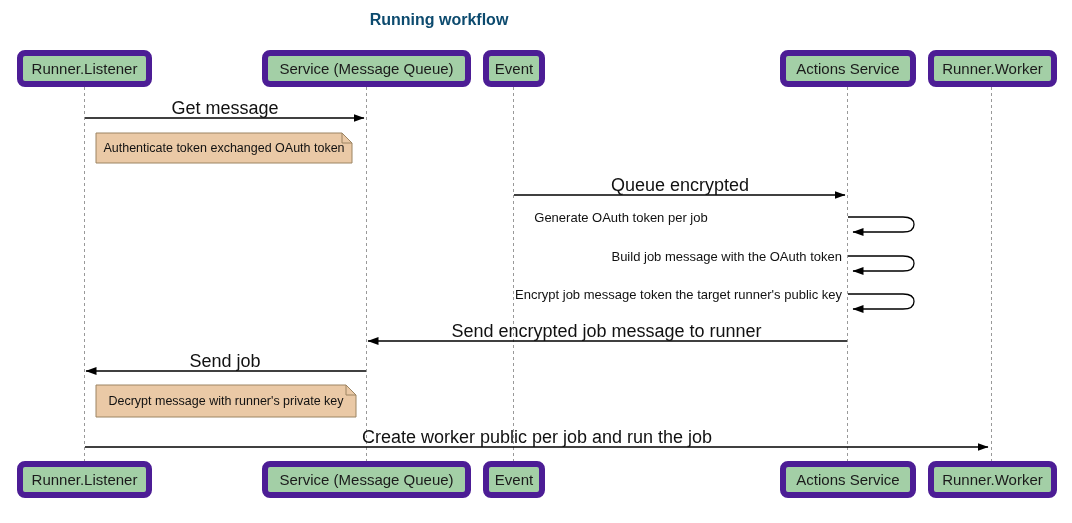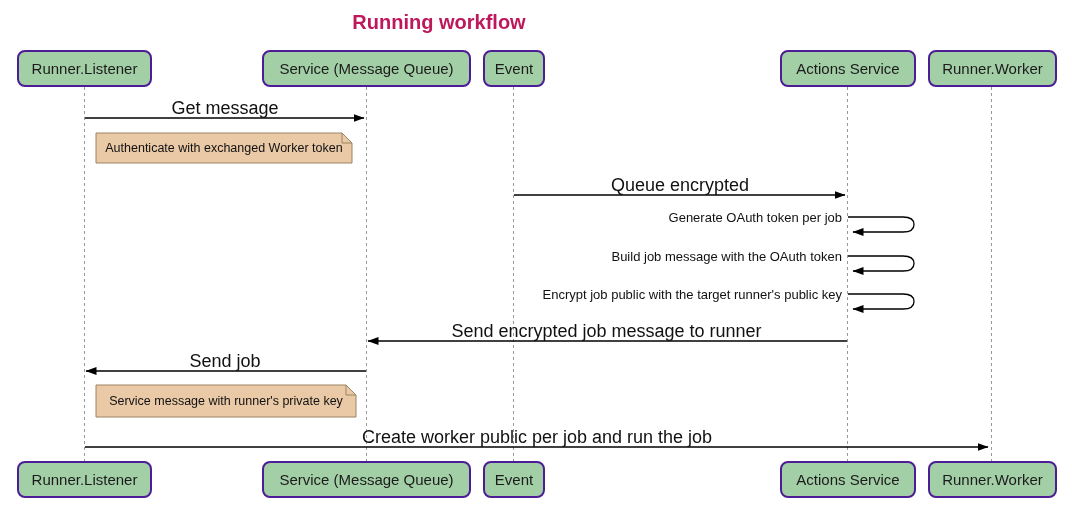--- a/index.html
+++ b/index.html
@@ -6,25 +6,25 @@
   #diagram{
     position:relative;
     width:1072px;height:523px;
     background:#ffffff;
     font-family:"Liberation Sans", sans-serif;
     color:#111111;
     overflow:hidden;
   }
   .title{
     position:absolute;left:0;top:11px;width:878px;
-    text-align:center;font-size:20px;font-weight:bold;color:#be185d;
+    text-align:center;font-size:16px;font-weight:bold;color:#0c4a6e;
   }
   .pbox{
     position:absolute;height:37px;
-    background:#a3cfa6;border:2px solid #4c1d95;border-radius:8px;
+    background:#a3cfa6;border:6px solid #4c1d95;border-radius:8px;
     box-sizing:border-box;
     display:flex;align-items:center;justify-content:center;
     font-size:15px;color:#1b1b1b;white-space:nowrap;
   }
   .mlabel{
     position:absolute;height:15px;line-height:15px;
     text-align:center;font-size:18px;color:#111111;white-space:nowrap;
   }
   .rlabel{
     position:absolute;height:15px;line-height:15px;
@@ -105,23 +105,23 @@
     </div>
   <div class="pbox" style="left:780px;top:461px;width:136px;">
       <span>Actions Service</span>
     </div>
   <div class="pbox" style="left:928px;top:461px;width:129px;">
       <span>Runner.Worker</span>
     </div>
 
   <div class="mlabel" style="left:85px;top:101px;width:280px;">Get message</div>
   <div class="mlabel" style="left:514px;top:178px;width:332px;">Queue encrypted</div>
-  <div class="rlabel" style="left:400px;top:210px;width:442px;">Generate OAuth token per job</div>
+  <div class="rlabel" style="left:400px;top:210px;width:442px;text-align:center;">Generate OAuth token per job</div>
   <div class="rlabel" style="left:400px;top:249px;width:442px;">Build job message with the OAuth token</div>
-  <div class="rlabel" style="left:400px;top:287px;width:442px;">Encrypt job public with the target runner's public key</div>
+  <div class="rlabel" style="left:400px;top:287px;width:442px;">Encrypt job message token the target runner's public key</div>
   <div class="mlabel" style="left:85px;top:354px;width:280px;">Send job</div>
   <div class="mlabel" style="left:366px;top:324px;width:481px;">Send encrypted job message to runner</div>
   <div class="mlabel" style="left:85px;top:430px;width:904px;">Create worker public per job and run the job</div>
 
-  <div class="note-label" style="left:96px;top:133px;width:256px;height:30px;">Authenticate with exchanged Worker token</div>
-  <div class="note-label" style="left:96px;top:385px;width:260px;height:32px;">Service message with runner's private key</div>
+  <div class="note-label" style="left:96px;top:133px;width:256px;height:30px;">Authenticate token exchanged OAuth token</div>
+  <div class="note-label" style="left:96px;top:385px;width:260px;height:32px;">Decrypt message with runner's private key</div>
 
 </div>
 
 </body></html>

